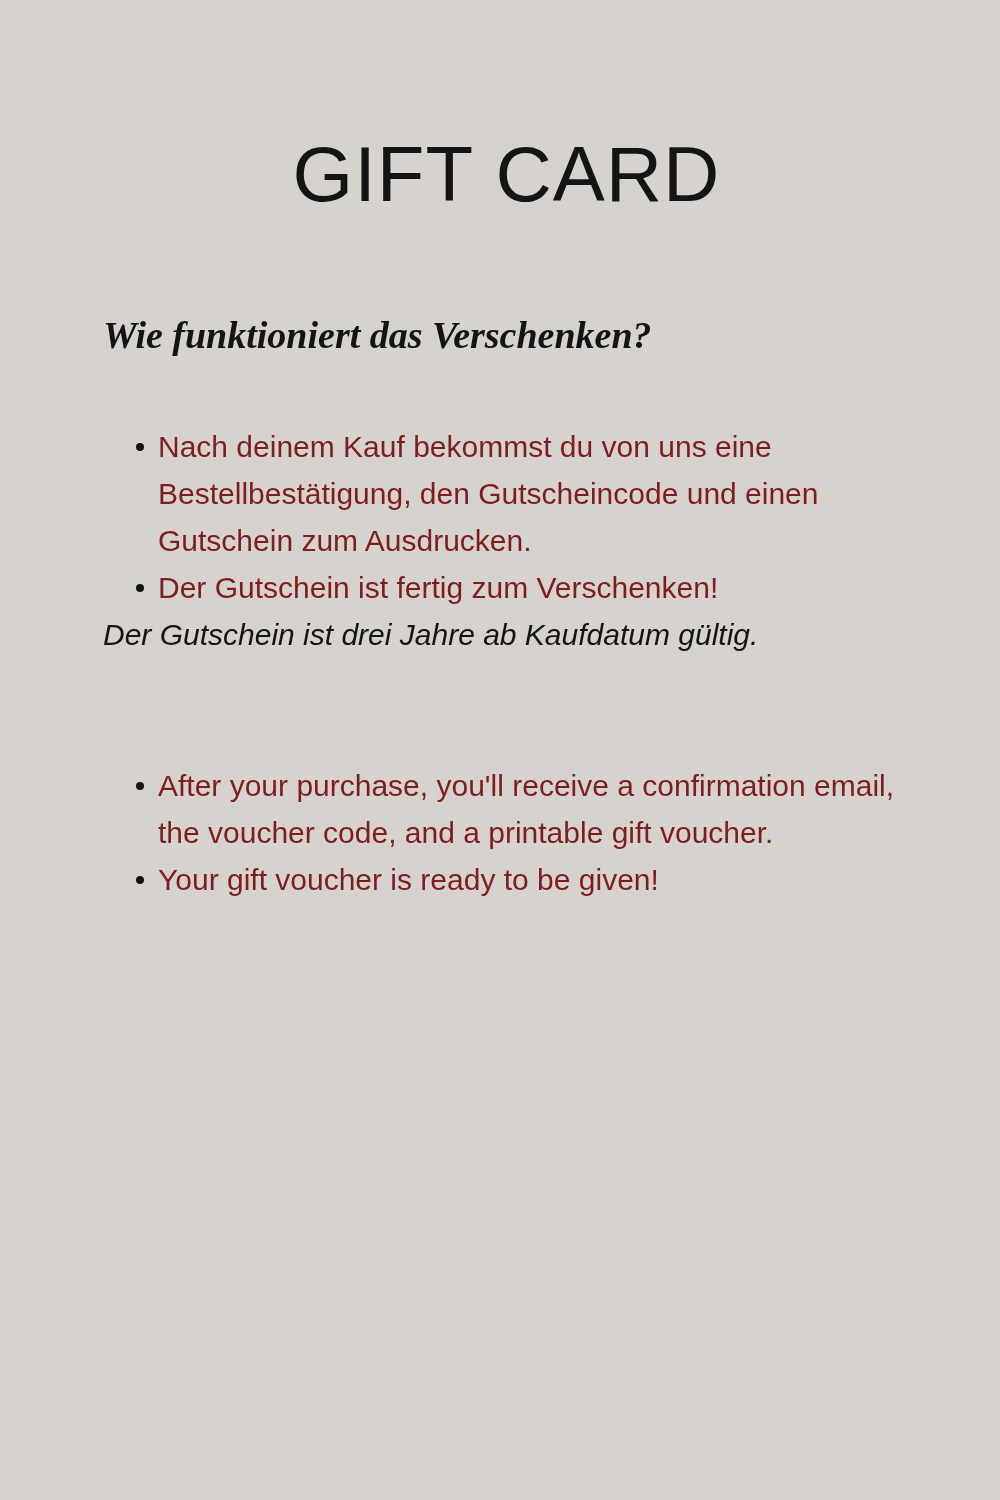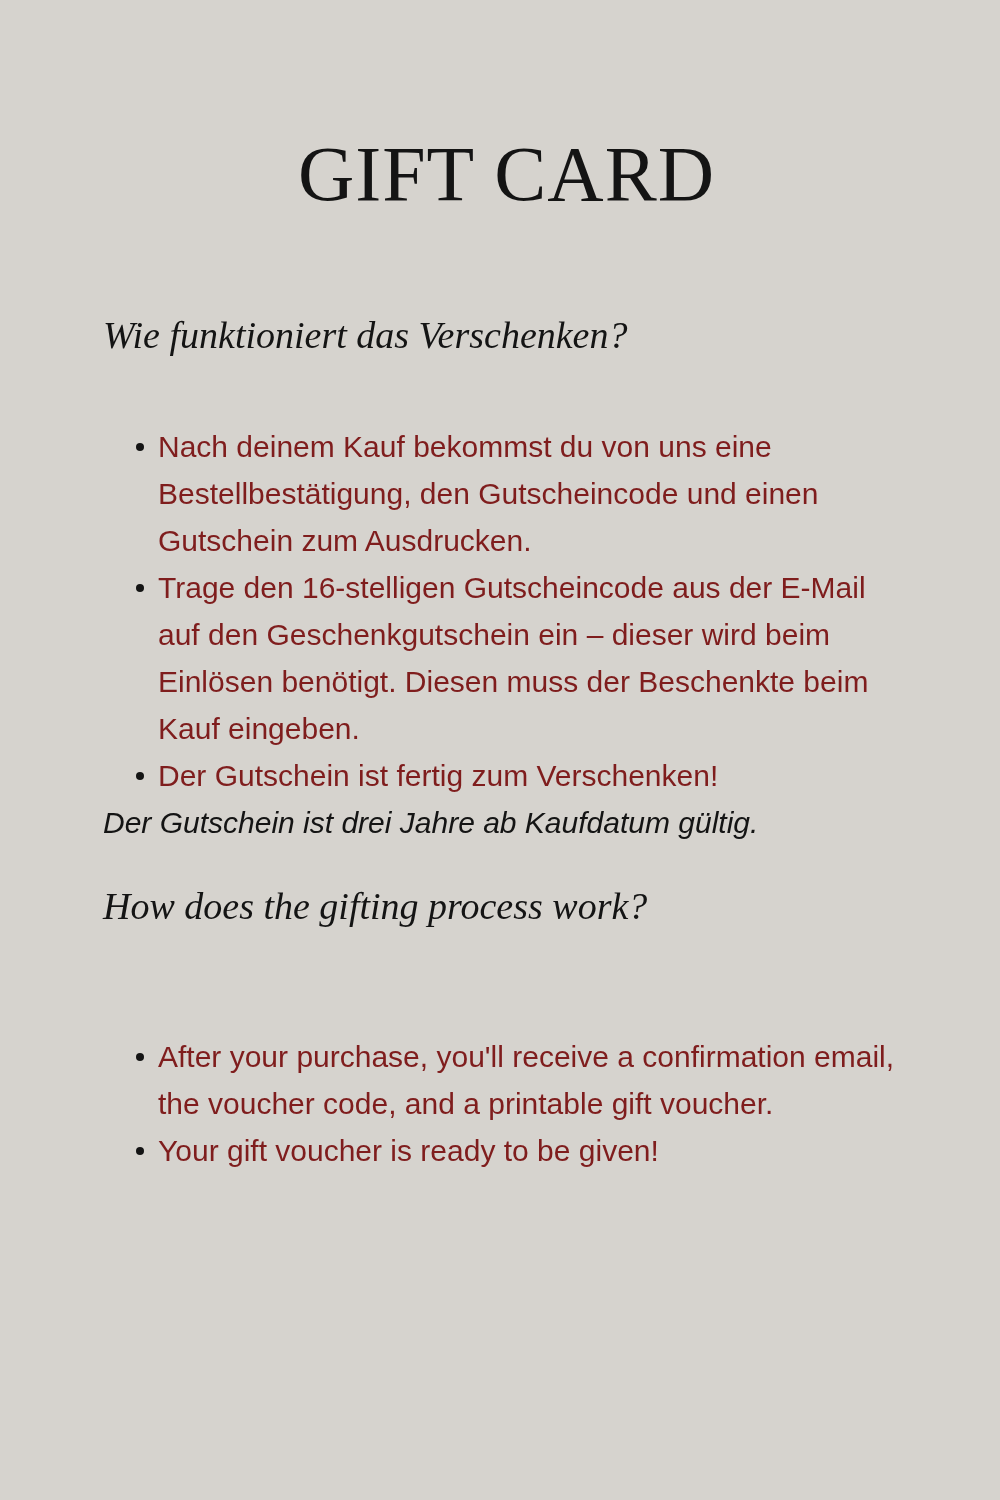--- a/index.html
+++ b/index.html
@@ -18,32 +18,32 @@
   .page {
     padding: 0 90px 0 103px;
     box-sizing: border-box;
     width: 1000px;
     height: 1500px;
   }
   .page-title {
     margin: 0;
     padding-top: 135px;
     text-align: center;
-    font-family: Liberation Serif, serif;
+    font-family: Liberation Sans, sans-serif;
     font-weight: 400;
     font-size: 78px;
     line-height: 1;
     letter-spacing: 1px;
     color: #141414;
   }
   .section-heading {
     margin: 100px 0 0;
     font-family: "Liberation Serif", serif;
     font-style: italic;
-    font-weight: 400;
+    font-weight: 700;
     font-size: 38px;
     line-height: 1.2;
     color: #141414;
   }
   .section-heading.en {
     margin-top: 38px;
   }
   ul.bullet-list {
     margin: 64px 0 0;
     padding: 0 0 0 55px;
@@ -81,29 +81,27 @@
 
 <div class="page">
 
   <h1 class="page-title">GIFT CARD</h1>
 
   <section>
     <h2 class="section-heading de">Wie funktioniert das Verschenken?</h2>
 
     <ul class="bullet-list de">
       <li>Nach deinem Kauf bekommst du von uns eine Bestellbestätigung, den Gutscheincode und einen Gutschein zum Ausdrucken.</li>
-      <li>Trage den 16-stelligen Gutscheincode aus der E-Mail auf den Geschenkgutschein ein – dieser wird beim Einlösen benötigt. Diesen muss der Beschenkte beim Kauf eingeben.</li>
       <li>Der Gutschein ist fertig zum Verschenken!</li>
     </ul>
 
     <p class="note">Der Gutschein ist drei Jahre ab Kaufdatum gültig.</p>
   </section>
 
   <section>
-    <h2 class="section-heading en">How does the gifting process work?</h2>
 
     <ul class="bullet-list en">
       <li>After your purchase, you'll receive a confirmation email, the voucher code, and a printable gift voucher.</li>
       <li>Your gift voucher is ready to be given!</li>
     </ul>
 
   </section>
 
 </div>
 

